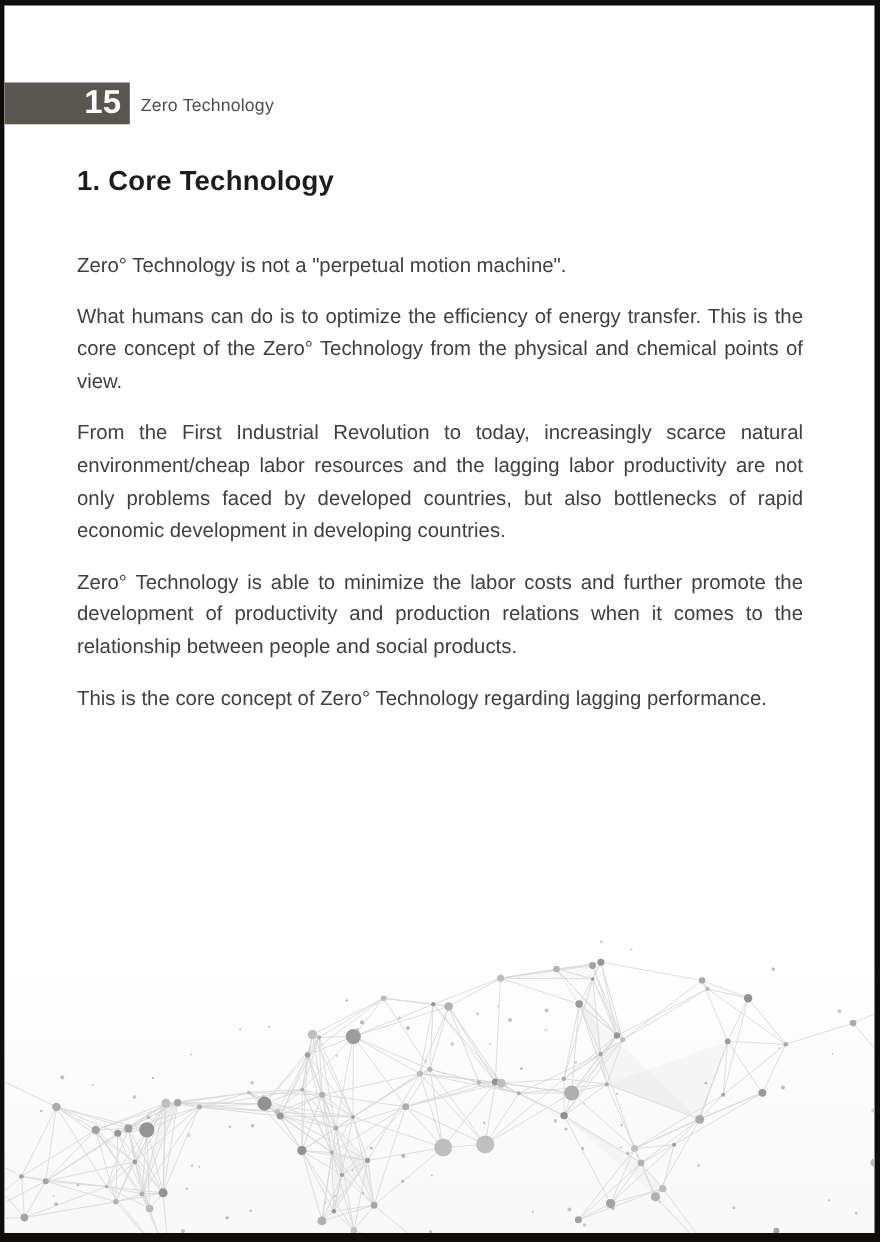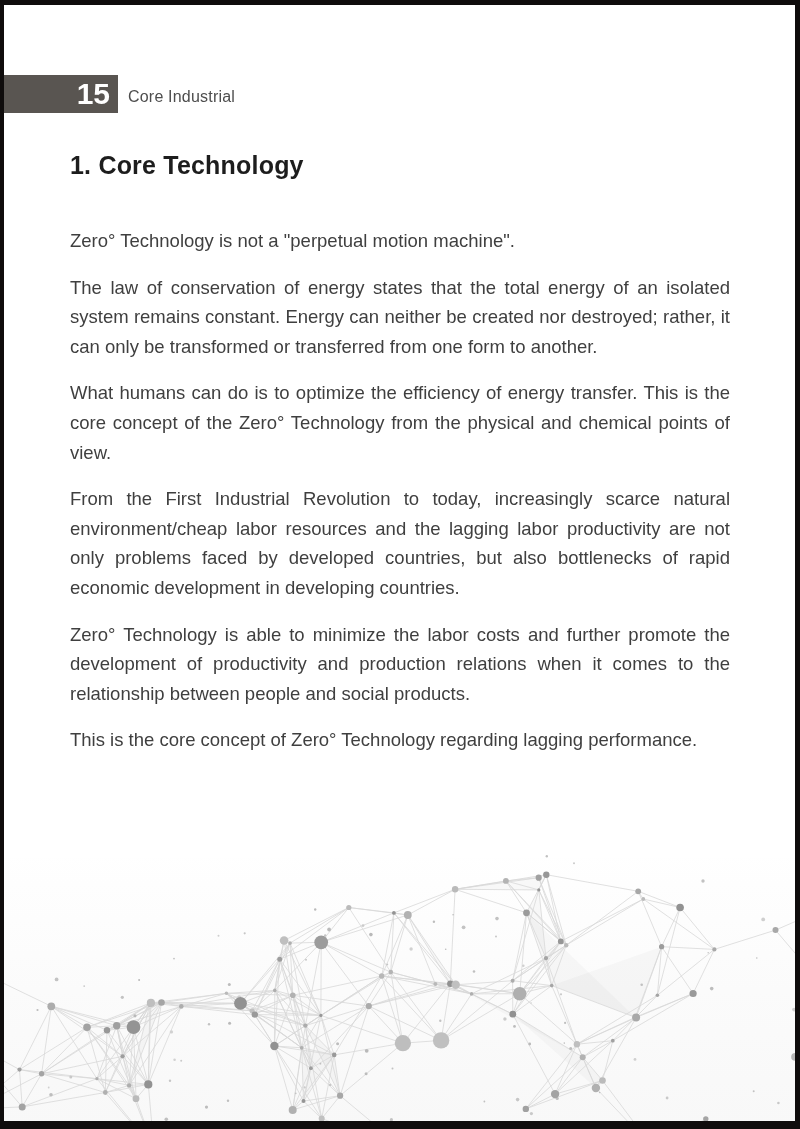--- a/index.html
+++ b/index.html
@@ -62,26 +62,25 @@
   }
 </style>
 </head>
 <body>
 
 <div class="page">
 
   <div class="page-number-bar">
     <span>15</span>
   </div>
-  <div class="section-label">Core Industrial</div>
+  <div class="section-label">Zero Technology</div>
 
   <main>
     <h1>1. Core Technology</h1>
     <p class="body-para">Zero° Technology is not a "perpetual motion machine".</p>
-    <p class="body-para">The law of conservation of energy states that the total energy of an isolated system remains constant. Energy can neither be created nor destroyed; rather, it can only be transformed or transferred from one form to another.</p>
     <p class="body-para">What humans can do is to optimize the efficiency of energy transfer. This is the core concept of the Zero° Technology from the physical and chemical points of view.</p>
     <p class="body-para">From the First Industrial Revolution to today, increasingly scarce natural environment/cheap labor resources and the lagging labor productivity are not only problems faced by developed countries, but also bottlenecks of rapid economic development in developing countries.</p>
     <p class="body-para">Zero° Technology is able to minimize the labor costs and further promote the development of productivity and production relations when it comes to the relationship between people and social products.</p>
     <p class="body-para">This is the core concept of Zero° Technology regarding lagging performance.</p>
   </main>
 
   <div class="plexus-wash"></div>
   <svg id="plexus" viewBox="0 0 791 272" preserveAspectRatio="xMidYMax slice">
       <polygon points="301.4,176.6 330.2,205.9 336.1,246.7" fill="rgba(130,130,130,0.05)"></polygon>
       <polygon points="631.3,168.3 547.7,136.6 657.6,97.7" fill="rgba(130,130,130,0.05)"></polygon>

